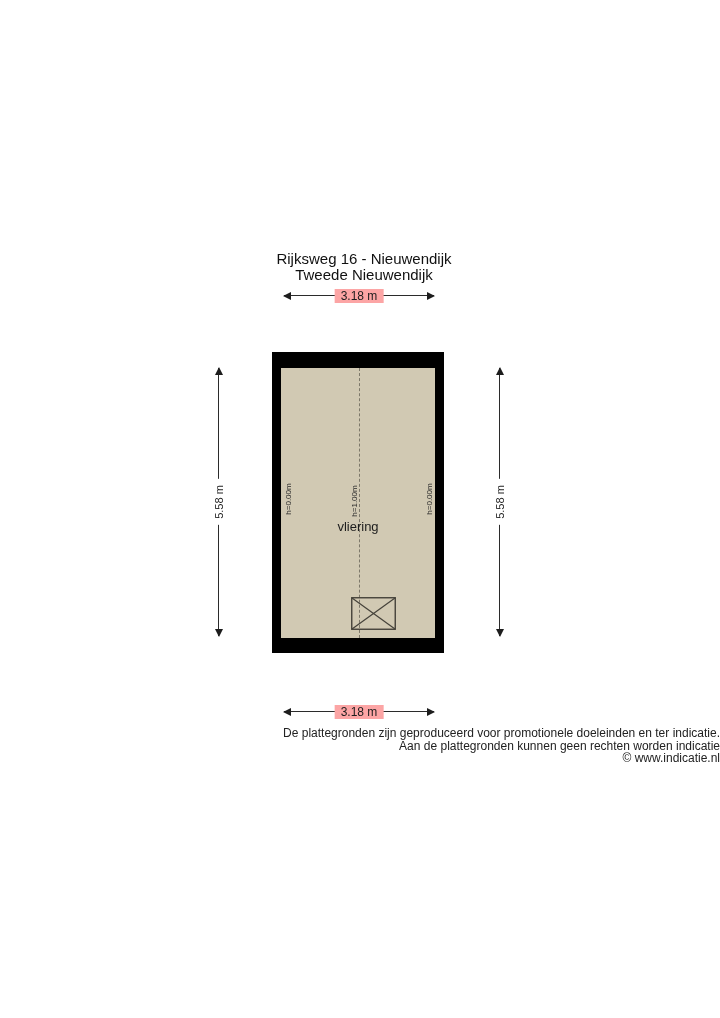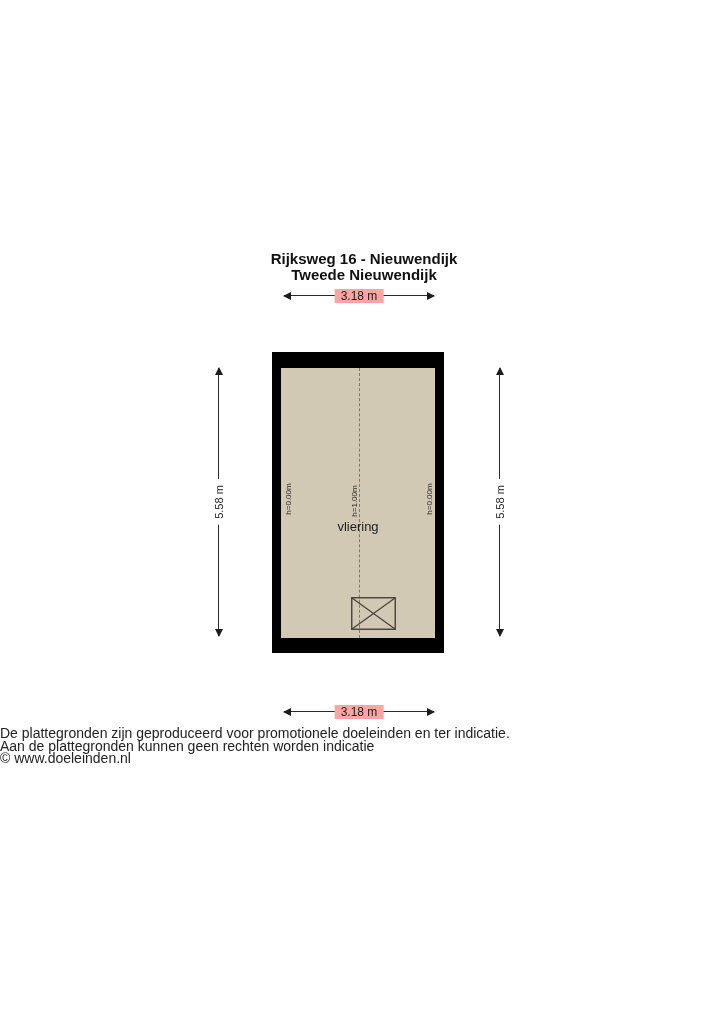--- a/index.html
+++ b/index.html
@@ -3,21 +3,21 @@
 <meta charset="utf-8">
 <style>
   html,body { margin:0; padding:0; background:#ffffff; }
   .canvas {
     position:relative; width:720px; height:1018px; background:#ffffff;
     font-family:"Liberation Sans", sans-serif; overflow:hidden;
   }
 
   
   .title-block { position:absolute; left:0; top:251px; width:720px; text-align:center; color:#111; }
-  .title-line { font-size:15px; font-weight:bold; line-height:16px;margin-left:8px; }
+  .title-line { font-size:15px; font-weight:normal; line-height:16px;margin-left:8px; }
 
   
   .dim-h { position:absolute; height:12px; }
   .dim-h .dline { position:absolute; left:1px; right:1px; top:5px; height:1px; background:#2b2b2b; }
   .dim-h .dlabel {
     position:absolute; left:50%; top:50%; transform:translate(-50%,-50%);
     background:#fca5a5; padding:0 6px; font-size:12px; color:#1d1d1d; white-space:nowrap;
   }
   .ah { width:0; height:0; position:absolute; }
   .ah-left  { left:0;  top:2px; border-top:4px solid transparent; border-bottom:4px solid transparent; border-right:8px solid #1d1d1d; }
@@ -43,21 +43,21 @@
     position:absolute; font-size:8px; color:#2a2a2a; white-space:nowrap;
     transform:translate(-50%,-50%) rotate(-90deg);
   }
   .hlabel.hl-left   { left:7px;   top:131px; }
   .hlabel.hl-center { left:73px;  top:133px; }
   .hlabel.hl-right  { left:148px; top:131px; }
   .hatch { position:absolute; left:70px; top:229px; width:45px; height:33px; }
   .hatch svg { display:block; }
 
   
-  .disclaimer { position:absolute; left:0; top:727px; width:720px; text-align:left; font-size:14px; line-height:12.5px; color:#222; }
+  .disclaimer { position:absolute; left:0; top:727px; width:720px; text-align:right; font-size:12px; line-height:12.5px; color:#222; }
 </style>
 </head>
 <body>
 
 <div class="canvas">
 
   <div class="title-block">
     <div class="title-line">Rijksweg 16 - Nieuwendijk</div>
     <div class="title-line">Tweede Nieuwendijk</div>
   </div>
@@ -103,16 +103,16 @@
   <div class="dim-h" style="left:283px; top:706px; width:152px;">
     <div class="dline"></div>
     <div class="ah ah-left"></div>
     <div class="ah ah-right"></div>
     <span class="dlabel">3.18 m</span>
   </div>
 
   <div class="disclaimer">
     <div>De plattegronden zijn geproduceerd voor promotionele doeleinden en ter indicatie.</div>
     <div>Aan de plattegronden kunnen geen rechten worden indicatie</div>
-    <div>© www.doeleinden.nl</div>
+    <div>© www.indicatie.nl</div>
   </div>
 
 </div>
 
 </body></html>

